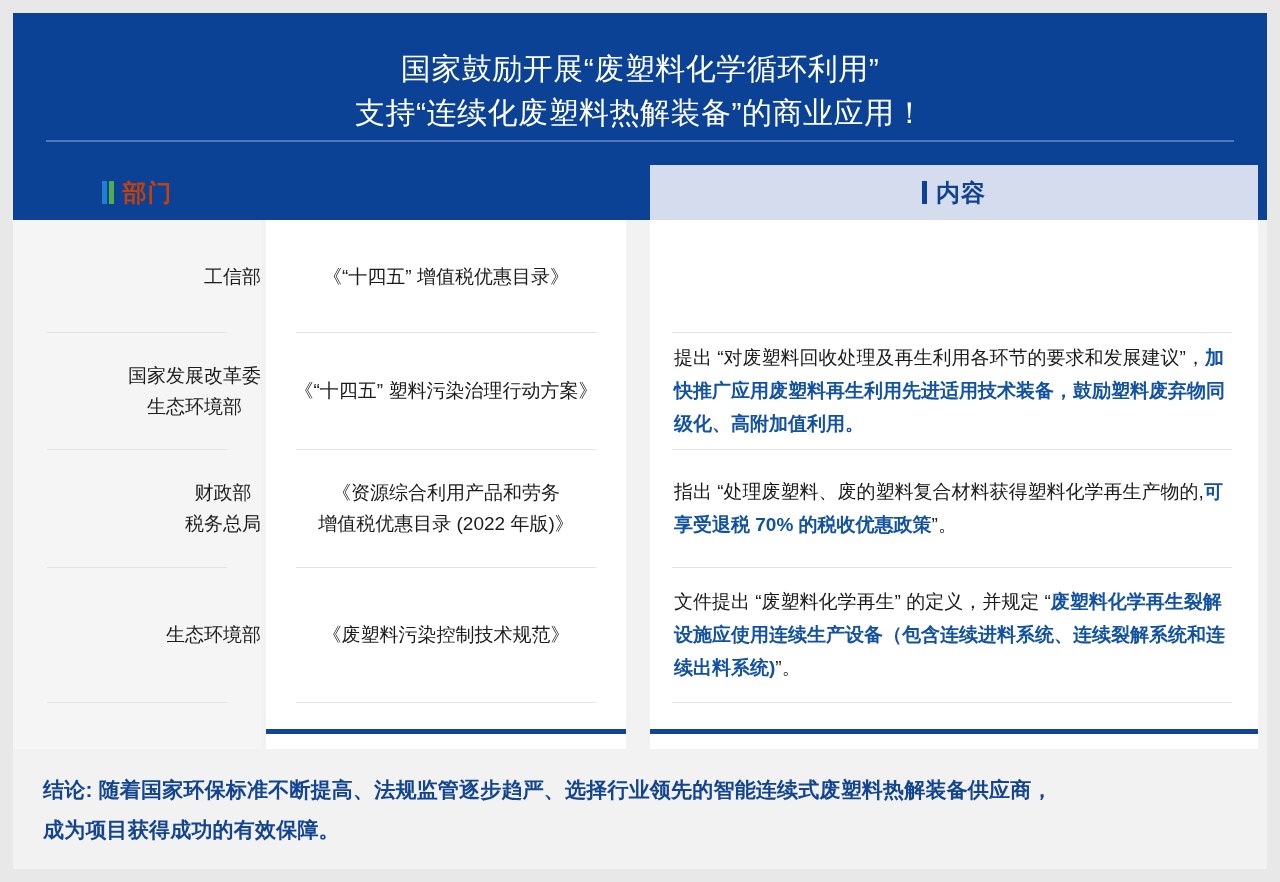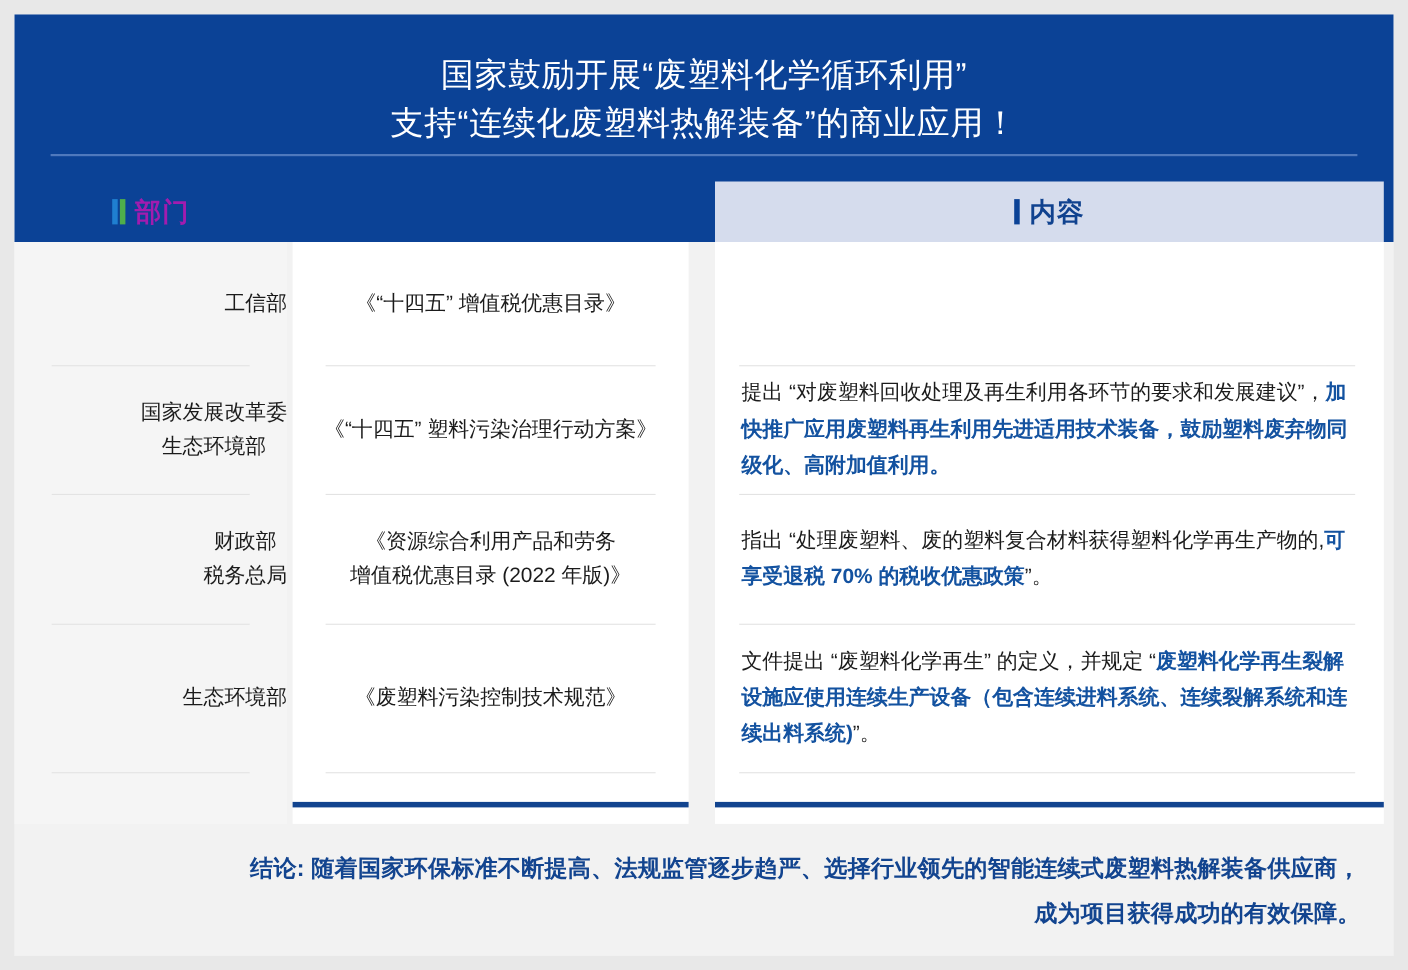--- a/index.html
+++ b/index.html
@@ -88,21 +88,21 @@
   .bar-cyan  { background: #1f7fd0; }
   .bar-green { background: #4fae4a; margin-left: 2px; }
   .bar-blue  { background: #0b4296; }
 
   .colhead-label {
     font-size: 24px;
     font-weight: bold;
     margin-left: 9px;
     letter-spacing: 1px;
   }
-  .label-white { color: #a21caf; }
+  .label-white { color: #c2410c; }
   .label-blue  { color: #10428f; }
 
   
   .body-area {
     position: absolute;
     left: 0;
     top: 207px;
     width: 1254px;
     height: 529px;
   }
@@ -193,21 +193,21 @@
   }
   .bottombar-file { left: 253px; width: 360px; }
   .bottombar-content { left: 637px; width: 608px; }
 
   
   .conclusion {
     position: absolute;
     left: 0;
     top: 756px;
     width: 1254px;
-    text-align: right;
+    text-align: left;
     color: #12448f;
     font-size: 21px;
     font-weight: bold;
     line-height: 41px;
     letter-spacing: 0.2px;
     padding: 0 30px;
   }
   .conclusion .line2 { display: block; font-family: Liberation Serif, serif; }
 </style>
 </head>

